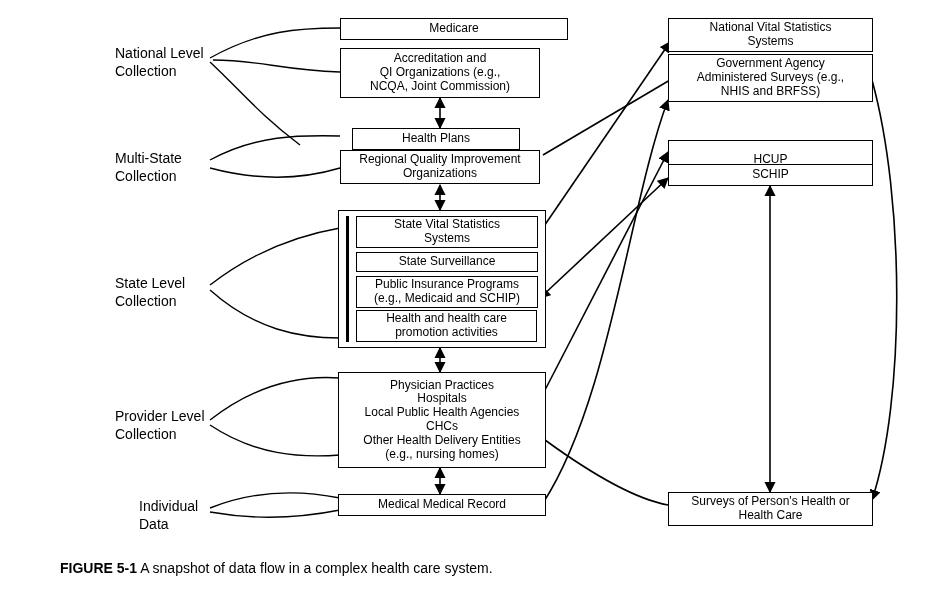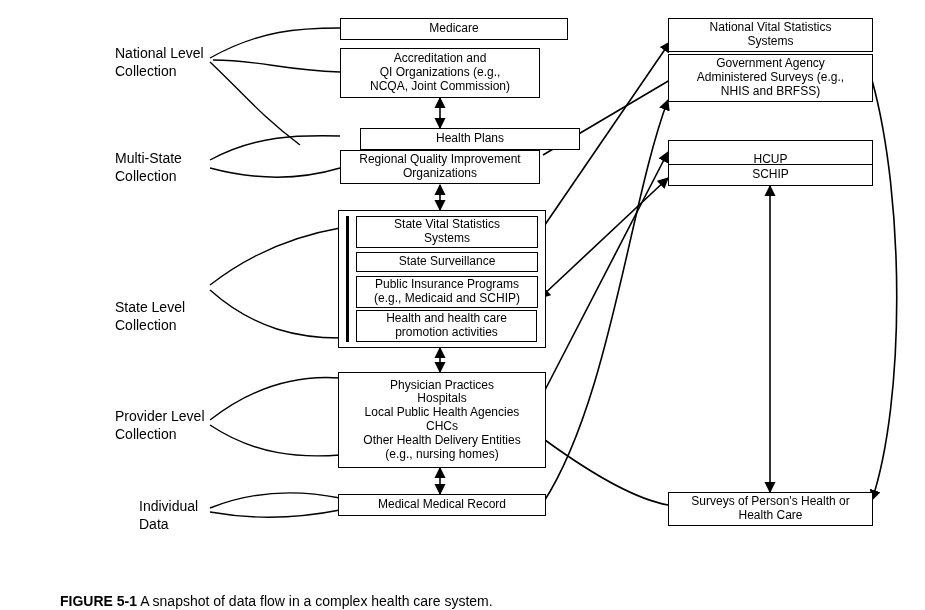--- a/index.html
+++ b/index.html
@@ -34,21 +34,20 @@
   .label {
     position: absolute;
     font-size: 14px;
     line-height: 1.25;
     z-index: 2;
   }
   .caption {
     position: absolute;
     font-size: 14px;
     z-index: 2;
-    margin-top: 33px;
   }
   .caption b { font-weight: bold; }
   
   .vbar {
     position: absolute;
     background: #000;
     z-index: 2;
   }
   svg.arrows {
     position: absolute;
@@ -105,39 +104,39 @@
     <line x1="770" y1="186" x2="770" y2="492" stroke="#000" stroke-width="1.6" marker-start="url(#arr)" marker-end="url(#arr)"></line>
 
     <path d="M 872 80 C 905 200, 905 400, 872 500" fill="none" stroke="#000" stroke-width="1.6" marker-end="url(#arr)"></path>
 
     <path d="M 545 440 C 600 480, 640 500, 668 505" fill="none" stroke="#000" stroke-width="1.6"></path>
 
   </svg>
 
   <div class="label" style="left:115px; top:45px;"><span>National Level<br>Collection</span></div>
   <div class="label" style="left:115px; top:150px;"><span>Multi-State<br>Collection</span></div>
-  <div class="label" style="left:115px; top:275px;margin-top:24px;"><span>State Level<br>Collection</span></div>
+  <div class="label" style="left:115px; top:275px;"><span>State Level<br>Collection</span></div>
   <div class="label" style="left:115px; top:408px;"><span>Provider Level<br>Collection</span></div>
   <div class="label" style="left:115px; top:498px;margin-left:24px;"><span>Individual<br>Data</span></div>
 
   <div class="box" style="left:340px; top:18px; width:228px; height:22px;">
       <span>Medicare</span>
     </div>
   <div class="box" style="left:340px; top:48px; width:200px; height:50px;">
       <span>Accreditation and<br>QI Organizations (e.g.,<br>NCQA, Joint Commission)</span>
     </div>
 
   <div class="box" style="left:668px; top:18px; width:205px; height:34px;">
       <span>National Vital Statistics<br>Systems</span>
     </div>
   <div class="box" style="left:668px; top:54px; width:205px; height:48px;">
       <span>Government Agency<br>Administered Surveys (e.g.,<br>NHIS and BRFSS)</span>
     </div>
 
-  <div class="box" style="left:360px; top:128px; width:220px; height:22px;">
+  <div class="box" style="left:352px; top:128px; width:168px; height:22px;">
       <span>Health Plans</span>
     </div>
   <div class="box" style="left:340px; top:150px; width:200px; height:34px;">
       <span>Regional Quality Improvement<br>Organizations</span>
     </div>
 
   <div class="box" style="left:668px; top:140px; width:205px; height:40px;">
       <span>HCUP</span>
     </div>
   <div class="box" style="left:668px; top:164px; width:205px; height:22px;">

